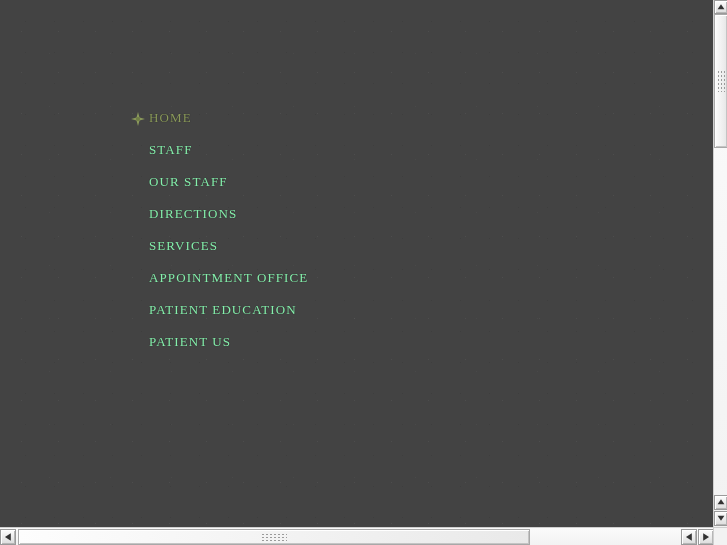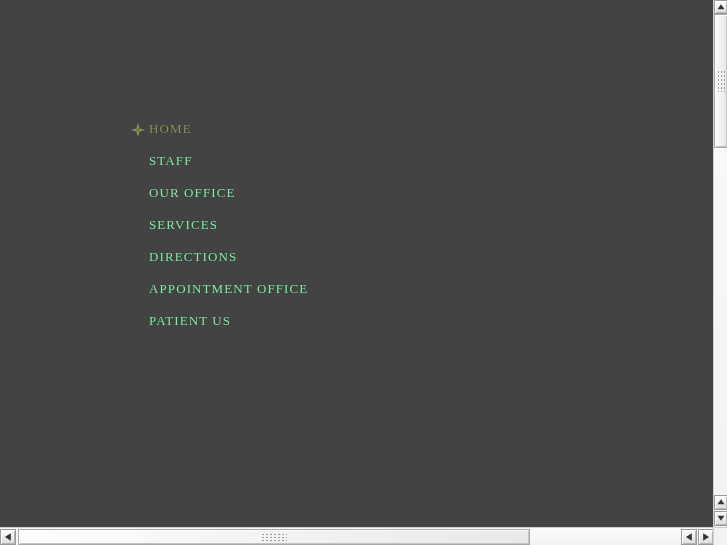--- a/index.html
+++ b/index.html
@@ -12,21 +12,21 @@
     height: 545px;
     overflow: hidden;
     font-family: "Liberation Serif", serif;
     position: relative;
   }
 
   
   #viewport {
     position: absolute;
     left: 0;
-    top: 15px;
+    top: 4px;
     width: 713px;
     height: 527px;
     overflow: hidden;
     background: #434343;
   }
 
   
   #noise {
     position: absolute;
     left: 0; top: 0;
@@ -178,35 +178,38 @@
         </svg>
       </span>
       <span class="nav-label">HOME</span>
     </div>
 
     <div class="nav-row">
       <span class="nav-label">STAFF</span>
     </div>
 
     <div class="nav-row">
-      <span class="nav-label">OUR OFFICE</span>
+      <span class="nav-label">OUR STAFF</span>
+    </div>
+
+    <div class="nav-row">
+      <span class="nav-label">DIRECTIONS</span>
     </div>
 
     <div class="nav-row">
       <span class="nav-label">SERVICES</span>
     </div>
 
     <div class="nav-row">
-      <span class="nav-label">DIRECTIONS</span>
-    </div>
-
-    <div class="nav-row">
       <span class="nav-label">APPOINTMENT OFFICE</span>
     </div>
 
+    <div class="nav-row">
+      <span class="nav-label">PATIENT EDUCATION</span>
+    </div>
 
     <div class="nav-row">
       <span class="nav-label">PATIENT US</span>
     </div>
 
   </nav>
 
   <div id="address">
     <span class="line">Podiatri</span>
     <span class="line bold">Affiliated P</span>

